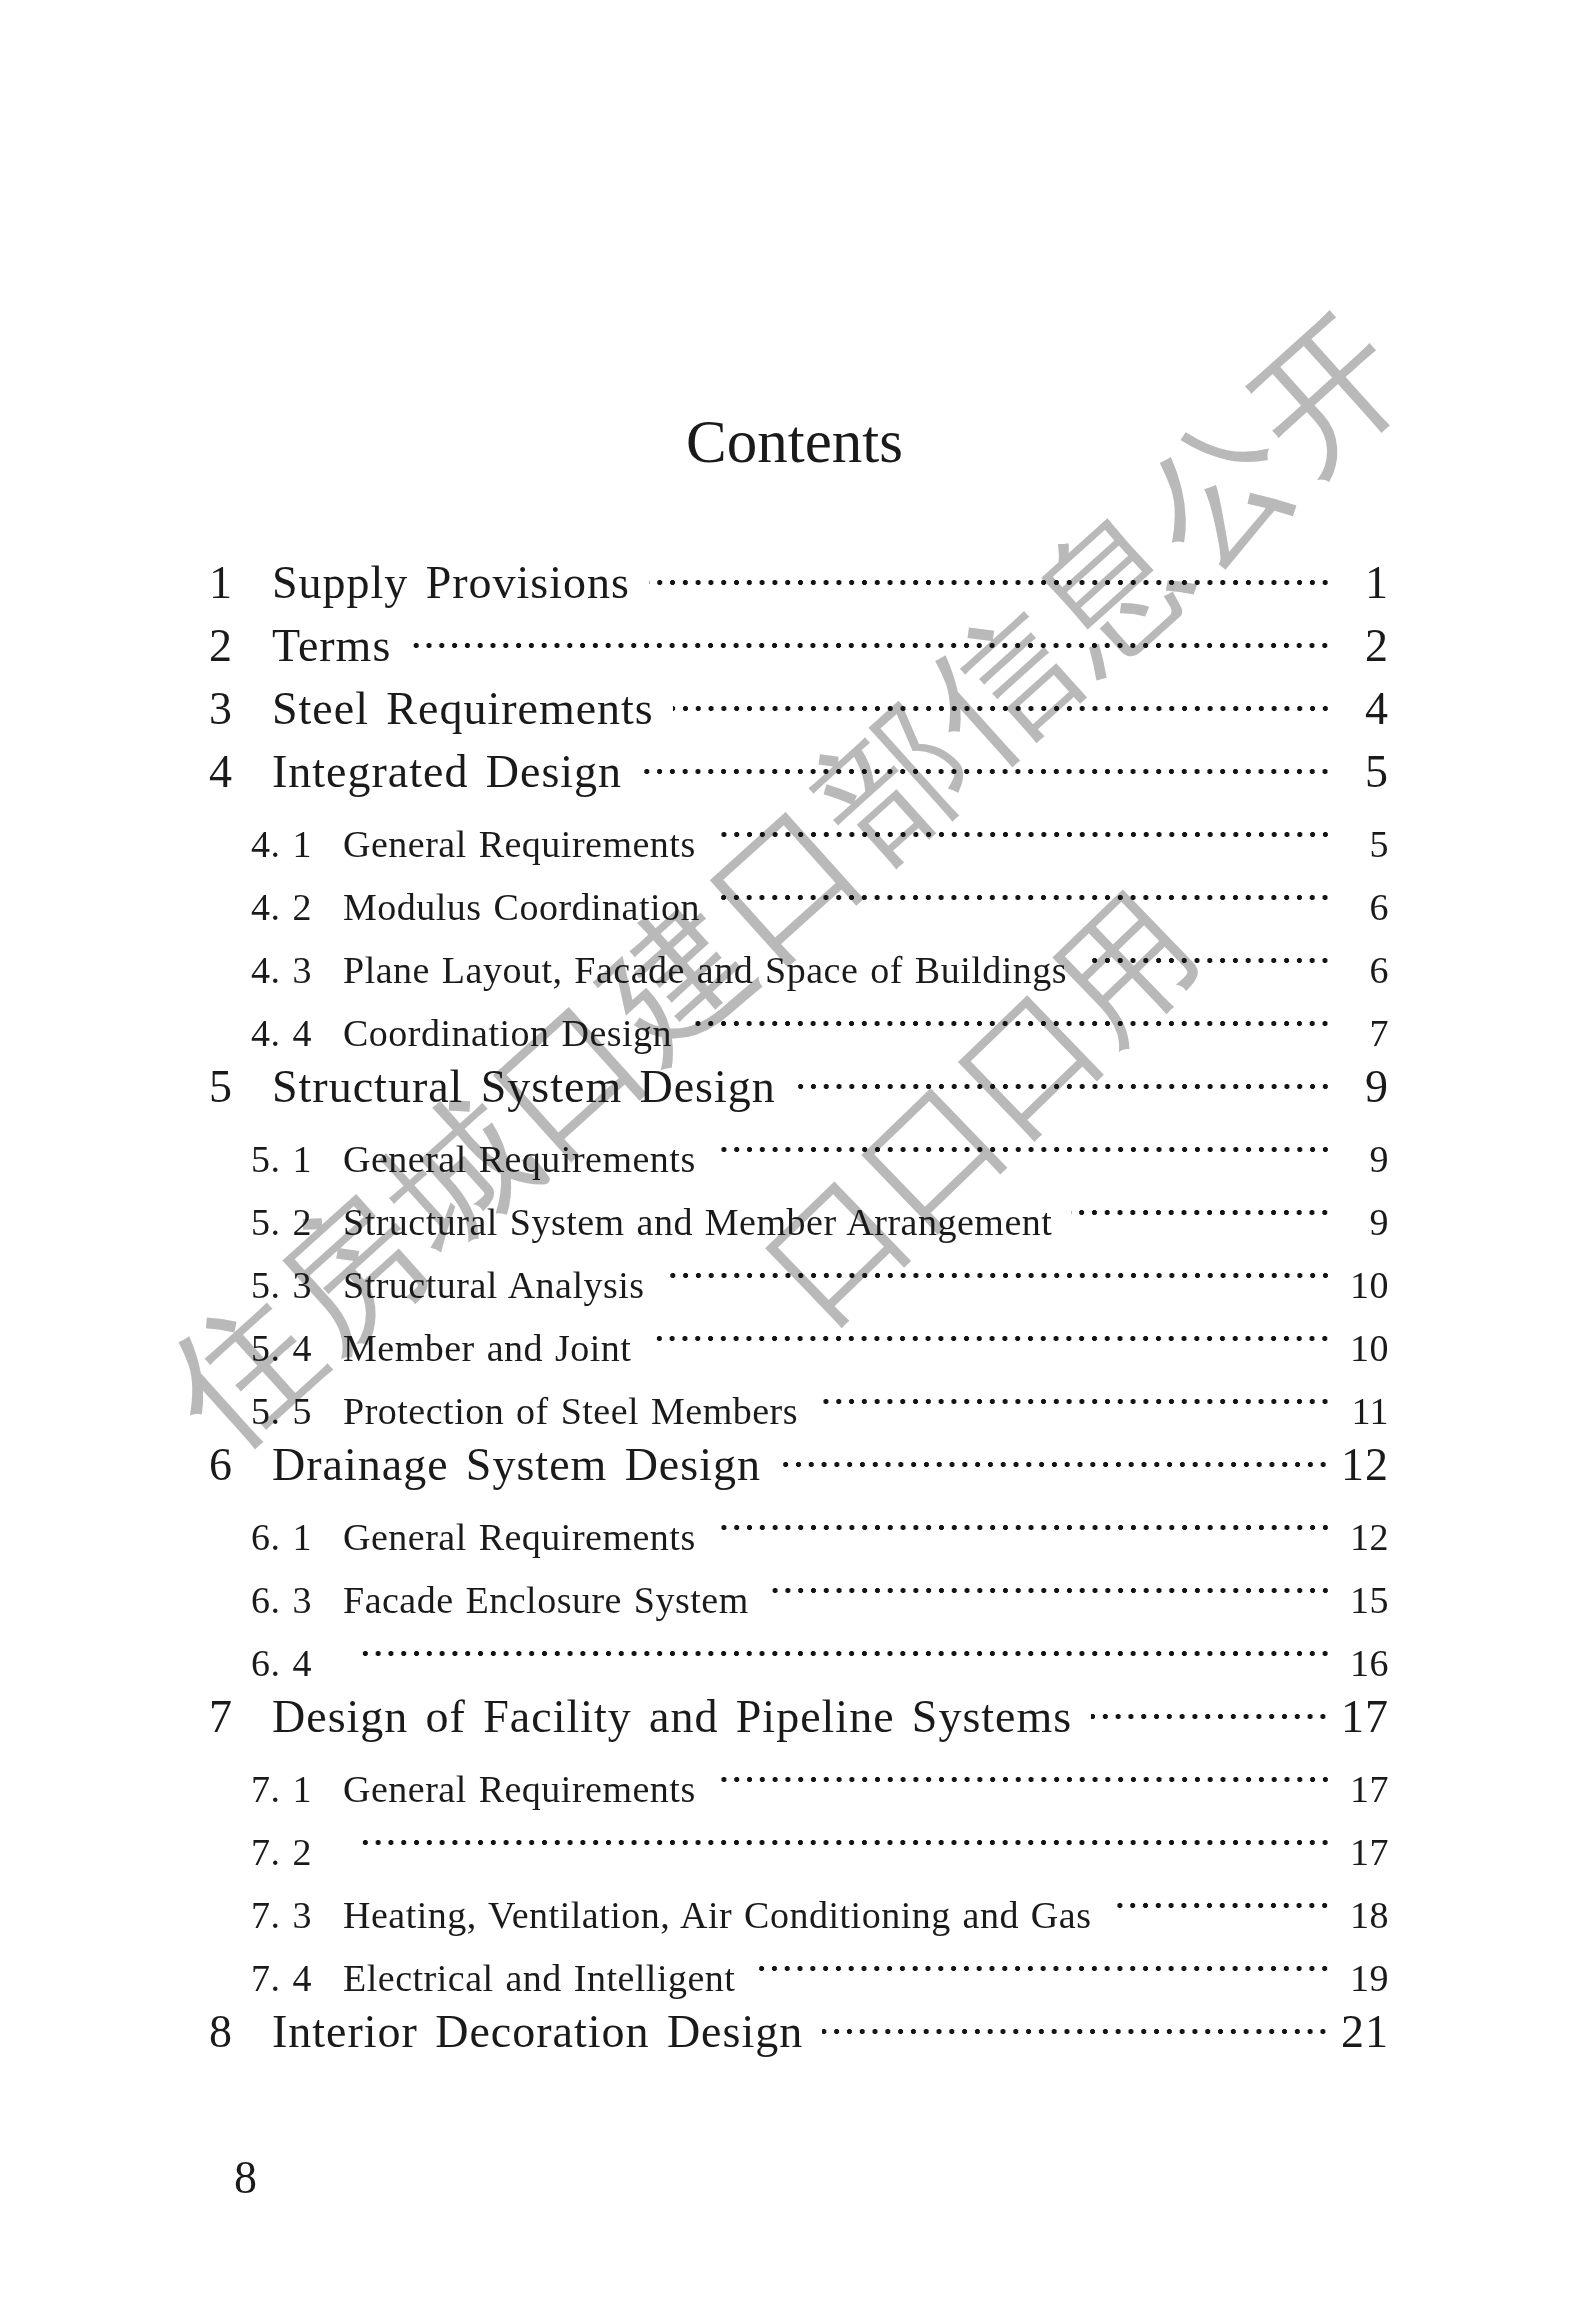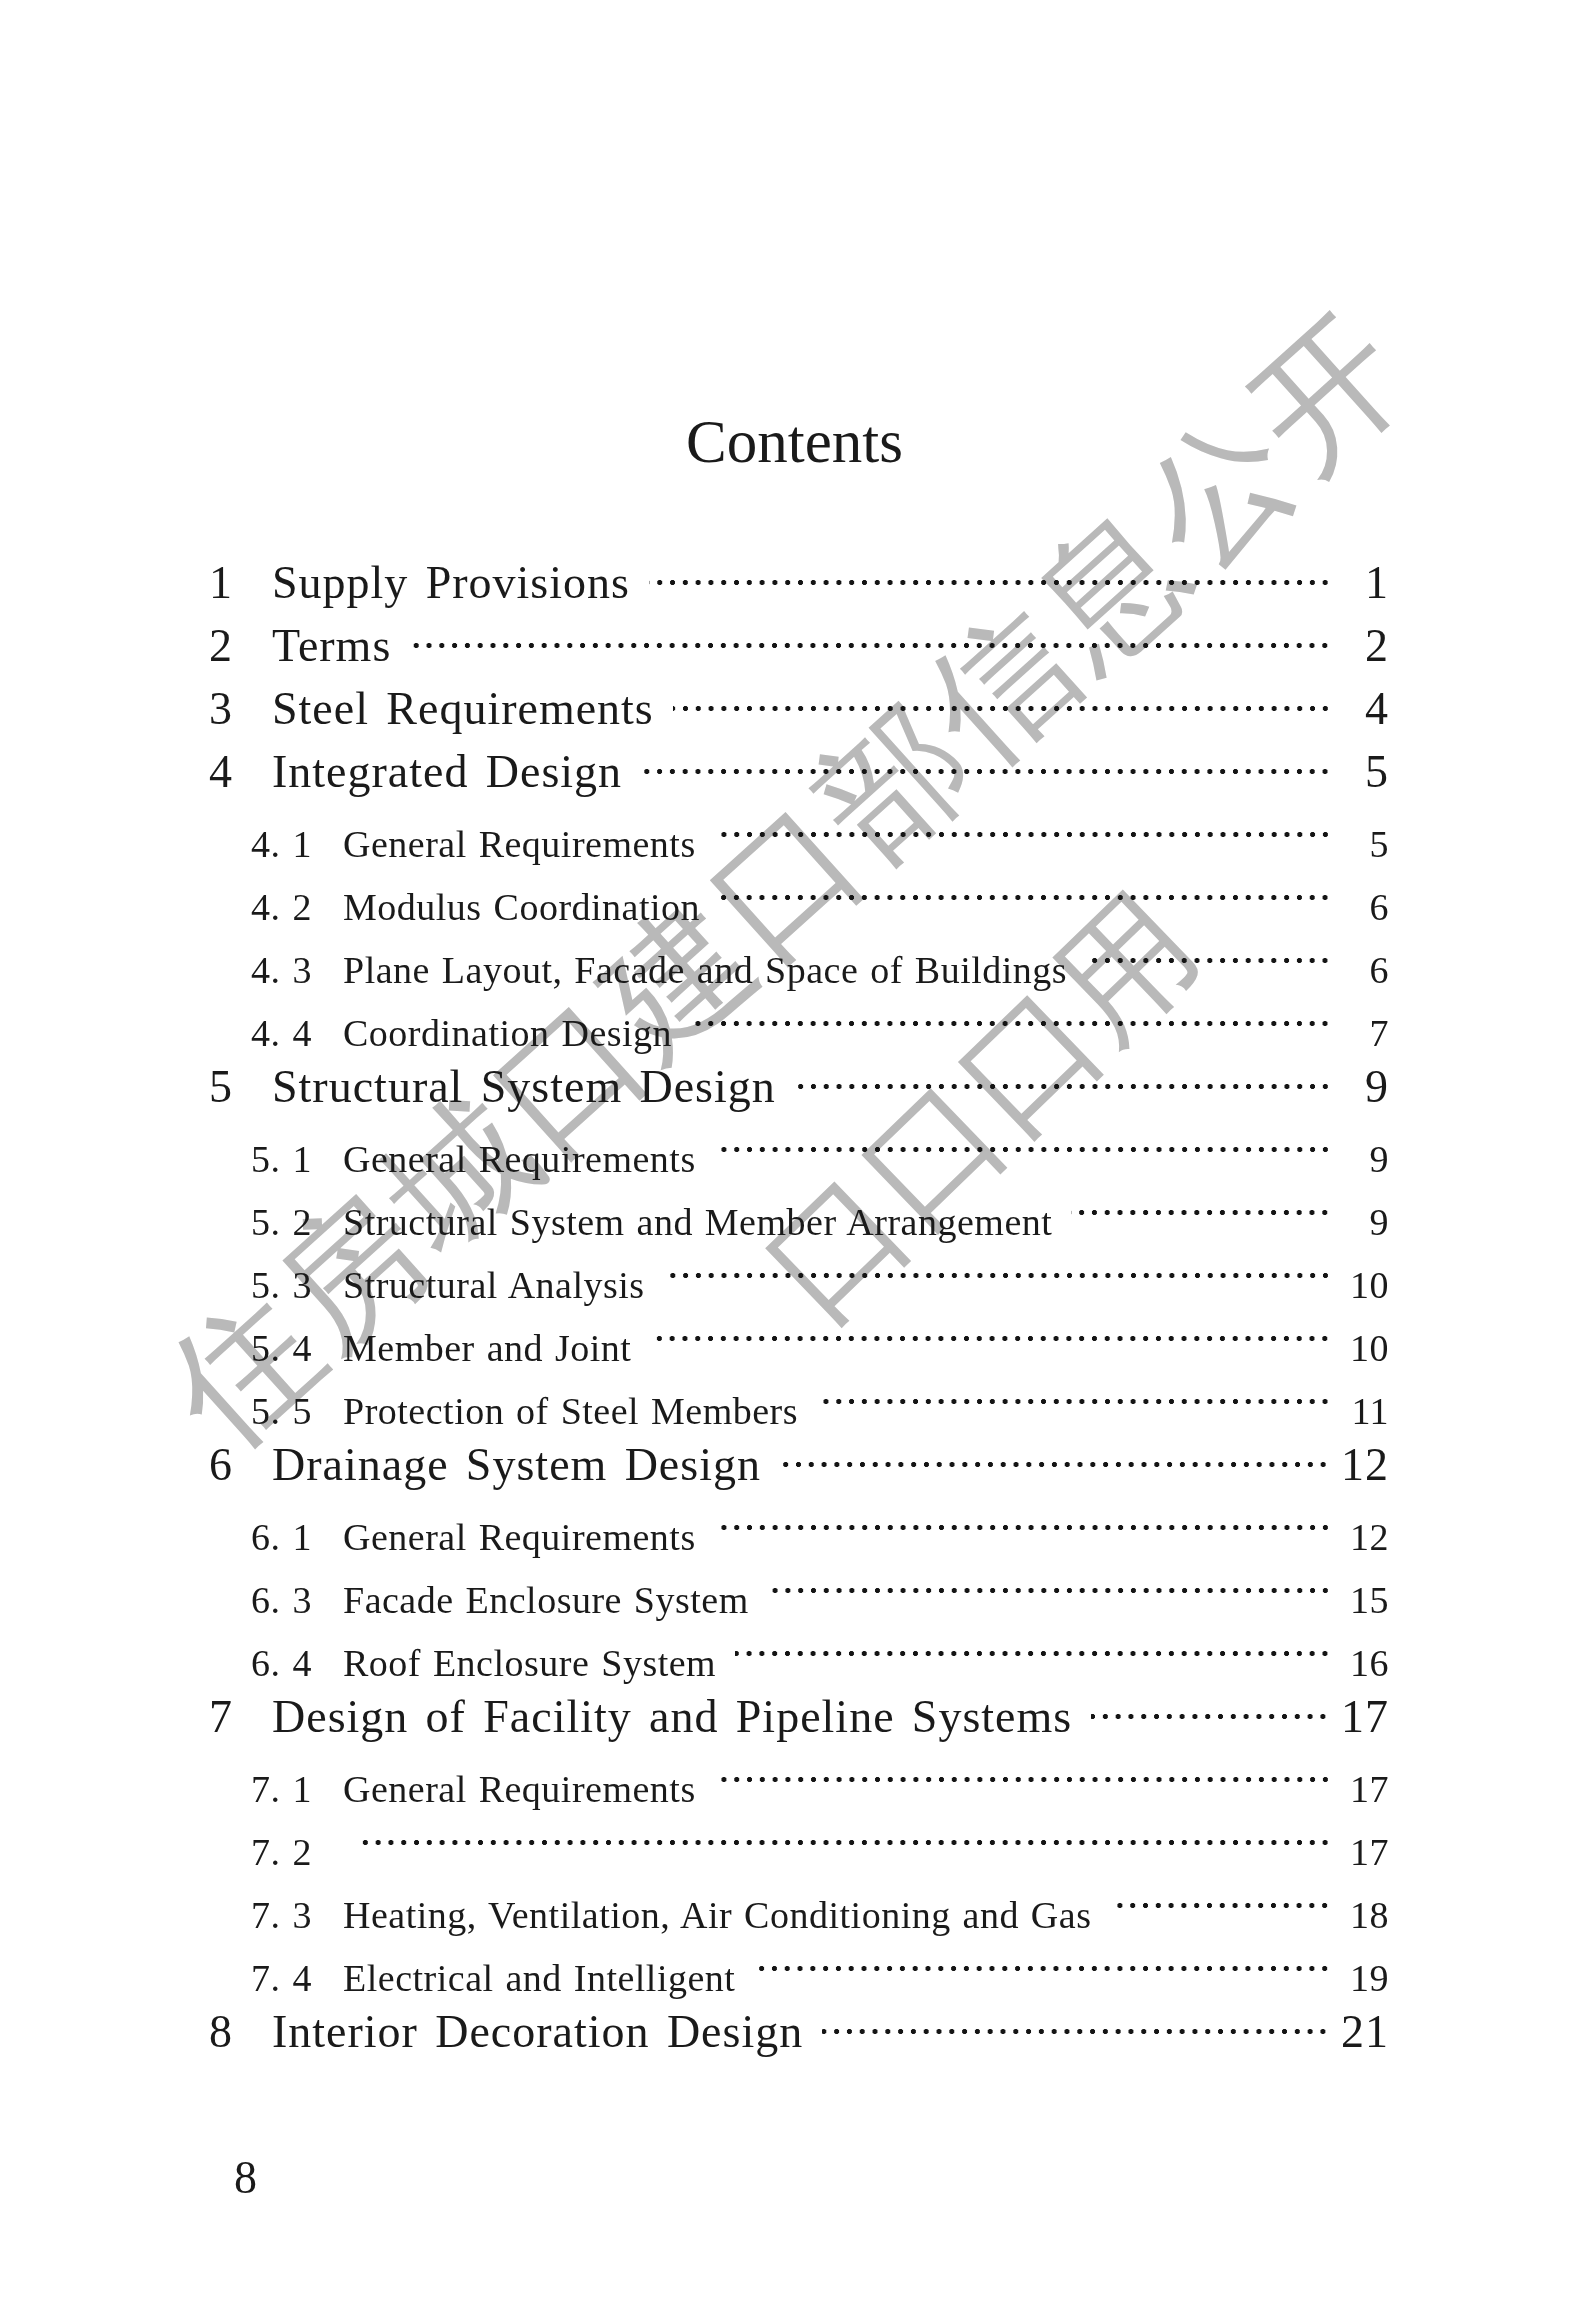--- a/index.html
+++ b/index.html
@@ -191,21 +191,20 @@
         <span class="toc-page">12</span>
       </div>
       <div class="toc-row" data-level="2">
         <span class="toc-num">6. 3</span>
         <span class="toc-title">Facade Enclosure System</span>
         <span class="toc-leader"></span>
         <span class="toc-page">15</span>
       </div>
       <div class="toc-row" data-level="2">
         <span class="toc-num">6. 4</span>
-        <span class="toc-title">Roof Enclosure System</span>
         <span class="toc-leader"></span>
         <span class="toc-page">16</span>
       </div>
       <div class="toc-row" data-level="1">
         <span class="toc-num">7</span>
         <span class="toc-title">Design of Facility and Pipeline Systems</span>
         <span class="toc-leader"></span>
         <span class="toc-page">17</span>
       </div>
       <div class="toc-row" data-level="2">

